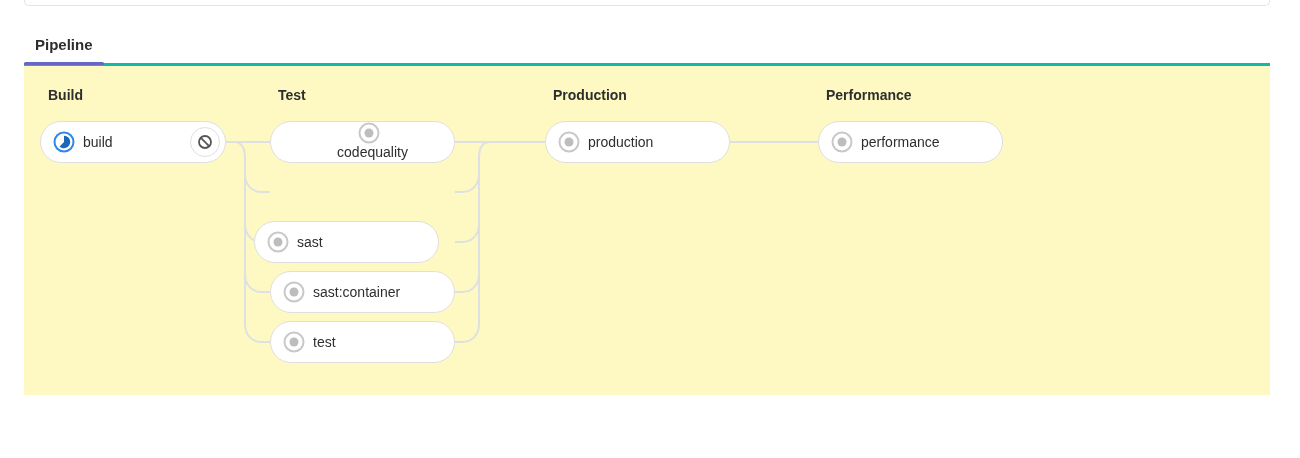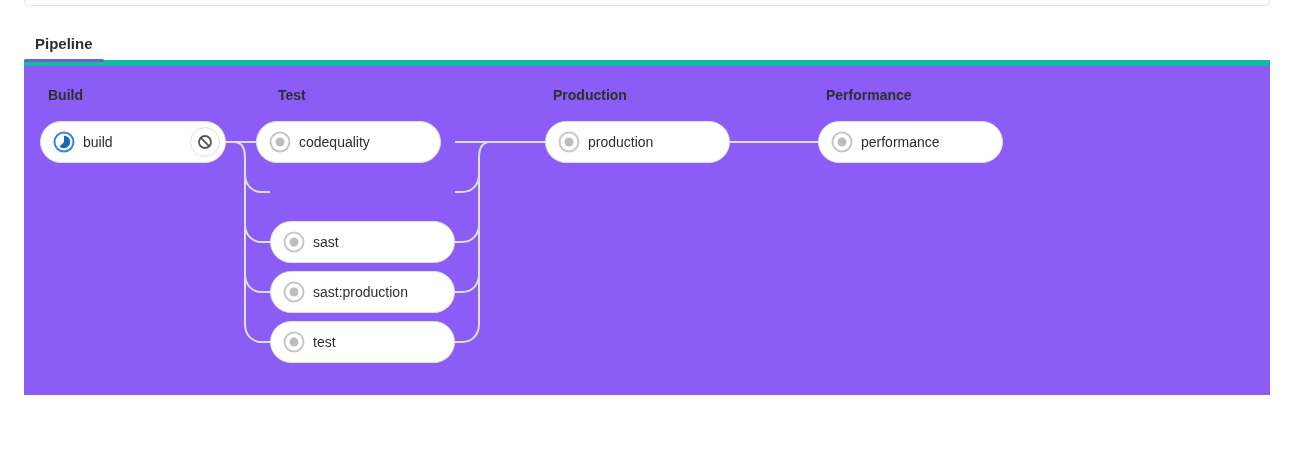--- a/index.html
+++ b/index.html
@@ -22,21 +22,21 @@
     background: #ffffff;
   }
 
   
   .tabs-bar {
     position: absolute;
     left: 24px; top: 26px;
     width: 1246px; height: 40px;
     display: flex;
     align-items: stretch;
-    border-bottom: 6px solid #14b8a6;
+    border-bottom: 3px solid #14b8a6;
   }
   .tab {
     position: relative;
     display: flex;
     align-items: center;
     padding: 0 11px;
     font-size: 15px;
     color: #707070;
     cursor: pointer;
   }
@@ -58,21 +58,21 @@
     font-size: 13px;
     color: #707070;
     line-height: 14px;
   }
 
   
   .graph {
     position: absolute;
     left: 24px; top: 66px;
     width: 1246px; height: 329px;
-    background: #8b5cf6;
+    background: #fef9c3;
     overflow: hidden;
   }
   .connectors { position: absolute; left: 0; top: 0; }
 
   .stage-header {
     position: absolute;
     top: 21px;
     font-size: 14px;
     font-weight: bold;
     color: #2e2e2e;
@@ -152,40 +152,40 @@
     </svg>
       <span class="job-name">build</span>
       <button class="cancel-btn">
         <svg width="16" height="16" viewBox="0 0 16 16">
     <circle cx="8" cy="8" r="6" fill="none" stroke="#565656" stroke-width="1.8"></circle>
     <line x1="3.9" y1="3.9" x2="12.1" y2="12.1" stroke="#565656" stroke-width="1.8"></line>
   </svg>
       </button>
     </div>
     <div class="stage-header" style="left: 254px;">Test</div>
-    <div class="job-pill" style="left: 232px; top: 55px; width: 185px;">
+    <div class="job-pill" style="left: 246px; top: 55px; width: 185px; flex-direction: column;">
       <svg width="22" height="22" viewBox="0 0 22 22">
       <circle cx="11" cy="11" r="9.5" fill="#ffffff" stroke="#c8c8c8" stroke-width="2"></circle>
       <circle cx="11" cy="11" r="4.5" fill="#bdbdbd"></circle>
     </svg>
       <span class="job-name">codequality</span>
     </div>
-    <div class="job-pill" style="left: 246px; top: 155px; width: 185px;">
+    <div class="job-pill" style="left: 230px; top: 155px; width: 185px;">
       <svg width="22" height="22" viewBox="0 0 22 22">
       <circle cx="11" cy="11" r="9.5" fill="#ffffff" stroke="#c8c8c8" stroke-width="2"></circle>
       <circle cx="11" cy="11" r="4.5" fill="#bdbdbd"></circle>
     </svg>
       <span class="job-name">sast</span>
     </div>
     <div class="job-pill" style="left: 246px; top: 205px; width: 185px;">
       <svg width="22" height="22" viewBox="0 0 22 22">
       <circle cx="11" cy="11" r="9.5" fill="#ffffff" stroke="#c8c8c8" stroke-width="2"></circle>
       <circle cx="11" cy="11" r="4.5" fill="#bdbdbd"></circle>
     </svg>
-      <span class="job-name">sast:production</span>
+      <span class="job-name">sast:container</span>
     </div>
     <div class="job-pill" style="left: 246px; top: 255px; width: 185px;">
       <svg width="22" height="22" viewBox="0 0 22 22">
       <circle cx="11" cy="11" r="9.5" fill="#ffffff" stroke="#c8c8c8" stroke-width="2"></circle>
       <circle cx="11" cy="11" r="4.5" fill="#bdbdbd"></circle>
     </svg>
       <span class="job-name">test</span>
     </div>
     <div class="stage-header" style="left: 529px;">Production</div>
     <div class="job-pill" style="left: 521px; top: 55px; width: 185px;">

